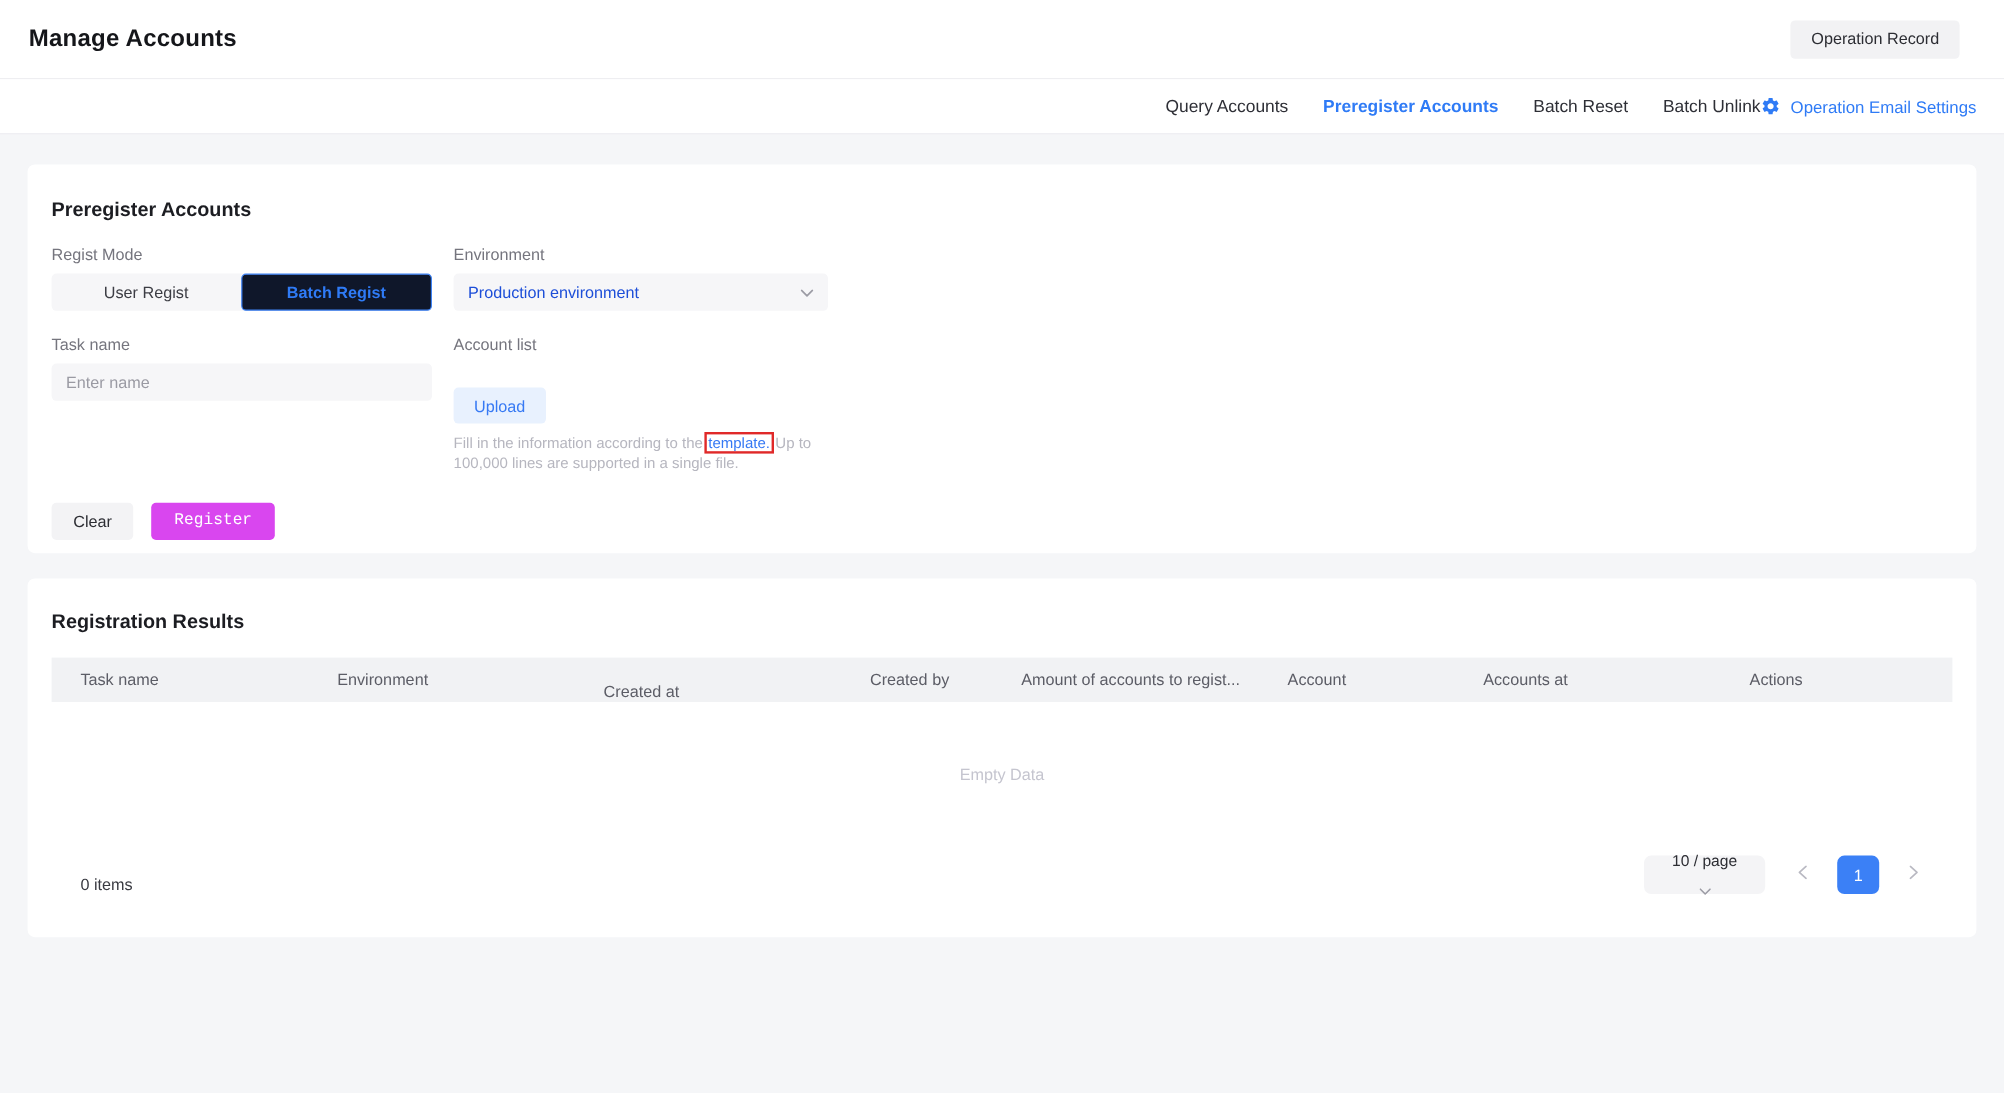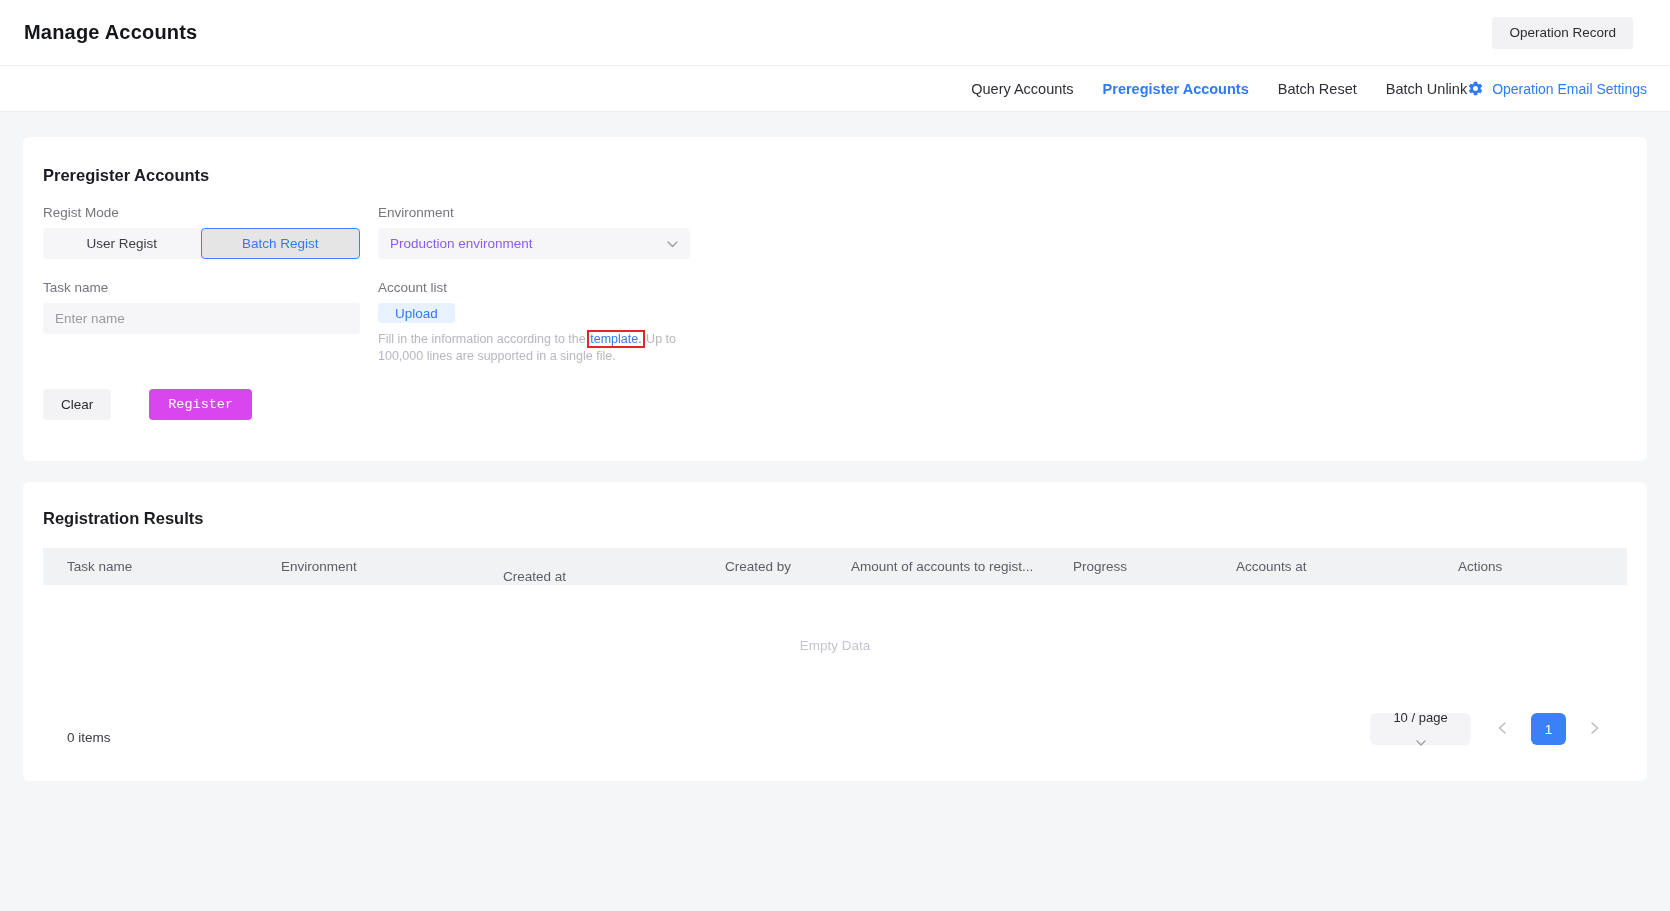--- a/index.html
+++ b/index.html
@@ -55,54 +55,54 @@
 
   
   .segmented {
     display:flex; height:31px; background:#f6f6f8; border-radius:4px; width:317px;
   }
   .seg-item {
     flex:1; display:flex; align-items:center; justify-content:center;
     font-size:13.5px; color:#3c3d44; cursor:pointer; border-radius:4px;
   }
   .seg-item.active {
-    background:#e5e5e5; border:1px solid #3e83f6; color:#2f7bf6; font-weight:400;
+    background:#0f172a; border:1px solid #3e83f6; color:#2f7bf6; font-weight:700;
   }
 
   
   .select {
     width:312px; height:31px; background:#f6f6f8; border-radius:4px;
     display:flex; align-items:center; justify-content:space-between;
-    padding:0 12px; font-size:13.5px; color:#8b5cf6; cursor:pointer;
+    padding:0 12px; font-size:13.5px; color:#1d4ed8; cursor:pointer;
   }
 
   
   .text-input {
     width:317px; height:31px; background:#f6f6f8; border:none; border-radius:4px;
     padding:0 12px; font-size:13.5px; color:#23242a; font-family:inherit; outline:none;
   }
   .text-input::placeholder { color:#9a9aa3; }
 
   
   .btn-upload {
-    height:20px; padding:0 17px; background:#e8f1fe; color:#3679f4;
-    border:none; border-radius:4px; font-size:13.5px; font-family:inherit; cursor:pointer;
+    height:30px; padding:0 17px; background:#e8f1fe; color:#3679f4;
+    border:none; border-radius:4px; font-size:13.5px; font-family:inherit; cursor:pointer;margin-top:20px;
   }
   .upload-hint {
     margin-top:8px; width:300px; font-size:12.5px; line-height:1.32;
     color:#b6b6bf;
   }
   .tpl-box {
     outline:2px solid #e02929; outline-offset:0px; display:inline;
     padding:0 1px;
   }
   .tpl-link { color:#3679f4; cursor:pointer;margin-top:40px; }
 
   
-  .actions { margin-top:25px; display:flex; align-items:center;gap:23px; }
+  .actions { margin-top:25px; display:flex; align-items:center; }
   .btn-clear {
     height:31px; padding:0 18px; background:#f3f3f5; color:#2c2d33;
     border:none; border-radius:4px; font-size:13.5px; font-family:inherit; cursor:pointer;
   }
   .btn-primary {
     height:31px; padding:0 19px; background:#d946ef; color:#fff;
     border:none; border-radius:4px; font-size:13.5px; font-family:Liberation Mono, monospace;
     cursor:pointer; margin-left:15px;
   }
 
@@ -219,21 +219,21 @@
 
   <div class="card card-results">
     <div class="card-title">Registration Results</div>
 
     <div class="table-head">
       <div class="th">Task name</div>
       <div class="th">Environment</div>
       <div class="th">Created at</div>
       <div class="th">Created by</div>
       <div class="th">Amount of accounts to regist...</div>
-      <div class="th">Progress</div>
+      <div class="th">Account</div>
       <div class="th">Accounts at</div>
       <div class="th">Actions</div>
     </div>
 
     <div class="empty-area">
       <span>Empty Data</span>
     </div>
 
     <div class="pagination-row">
       <div class="total-items">0 items</div>

